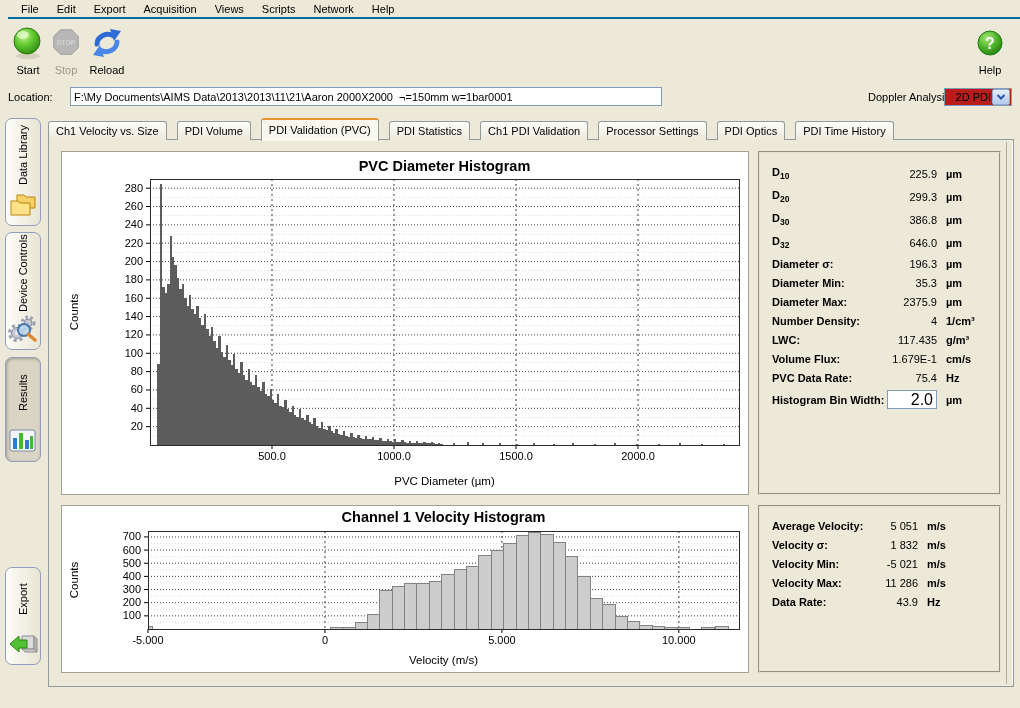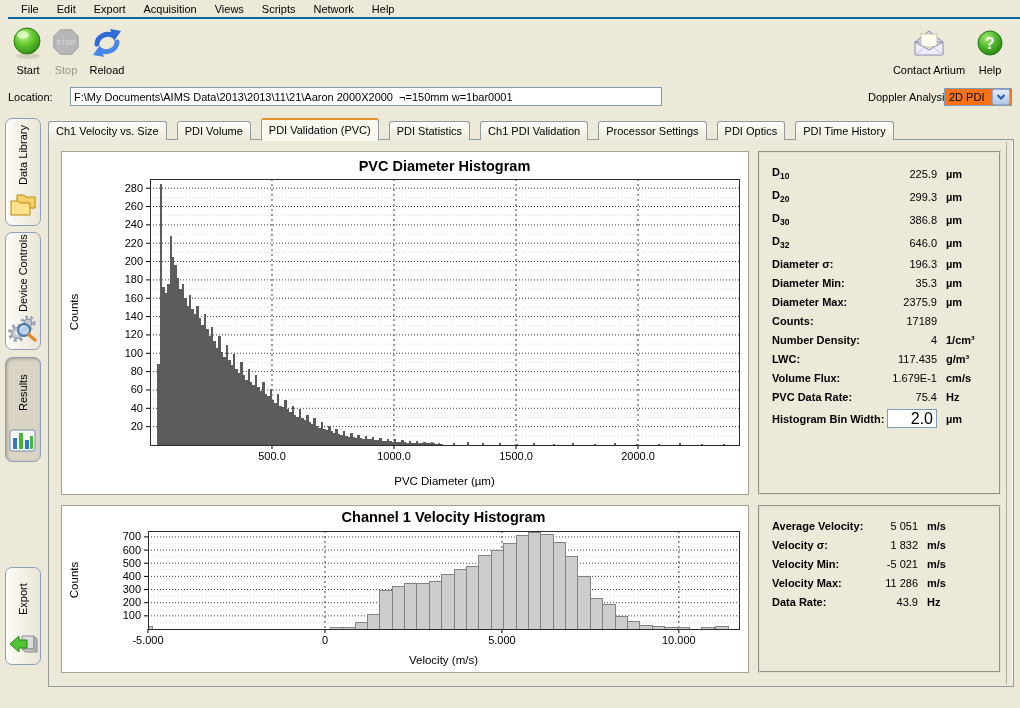--- a/index.html
+++ b/index.html
@@ -19,22 +19,22 @@
   .tool-btn .ticon{height:38px;display:flex;align-items:center;justify-content:center;}
   .tool-btn .tlabel{margin-top:2px;}
   .tool-btn.disabled .tlabel{color:#9a9786;}
 
   
   .loc-label{position:absolute;left:8px;top:91px;}
   .loc-input{position:absolute;left:70px;top:87px;width:584px;height:15px;
              border:1px solid #7f9db9;background:#fff;font-family:"Liberation Sans",sans-serif;
              font-size:11px;padding:1px 3px;}
   .dop-label{position:absolute;left:868px;top:91px;}
-  .dop-select{position:absolute;left:944px;top:88px;width:68px;height:18px;background:#f97316;
-              border:1px solid #7f9db9;box-sizing:border-box;display:flex;align-items:center;}
+  .dop-select{position:absolute;left:944px;top:88px;width:68px;height:18px;background:#b91c1c;
+              border:1px solid #7f9db9;box-sizing:border-box;display:flex;align-items:center;text-align:right;}
   .dop-select .sel-text{flex:1;padding-left:4px;}
   .dop-arrow{width:16px;height:14px;margin:1px;background:linear-gradient(#e3ecfa,#b4c9ec);
              border:1px solid #93a8cc;border-radius:2px;display:flex;align-items:center;justify-content:center;}
 
   
   .tabstrip{position:absolute;left:48px;top:116px;height:24px;display:flex;align-items:flex-end;z-index:3;}
   .tab{height:14px;line-height:14px;padding:2px 7px 2px 7px;margin-right:10px;
        background:linear-gradient(#fefefb,#ece9da);border:1px solid #919b9c;border-bottom:none;
        border-radius:3px 3px 0 0;white-space:nowrap;cursor:default;}
   .tab.active{height:17px;line-height:17px;background:#f9f8ef;border-top:2px solid #e5932c;
@@ -131,32 +131,20 @@
         <svg width="34" height="32" viewBox="0 0 34 32">
           <path d="M7 17 A11 10 0 0 1 24 9" fill="none" stroke="#2e6bd4" stroke-width="5" stroke-linecap="round"></path>
           <polygon points="20,2 31,4 24,14" fill="#2e6bd4"></polygon>
           <path d="M27 15 A11 10 0 0 1 10 23" fill="none" stroke="#4a86e8" stroke-width="5" stroke-linecap="round"></path>
           <polygon points="14,30 3,28 10,18" fill="#4a86e8"></polygon>
         </svg>
       </div>
       <div class="tlabel">Reload</div>
     </div>
 
-    <div class="tool-btn" style="left:886px;width:86px;">
-      <div class="ticon">
-        <svg width="36" height="30" viewBox="0 0 36 30">
-          <polygon points="4,14 18,3 32,14" fill="#d8d4f0" stroke="#8c86b8"></polygon>
-          <rect x="10" y="6" width="16" height="13" fill="#fffef2" stroke="#c8c29a"></rect>
-          <polygon points="4,14 18,22 32,14 32,27 4,27" fill="#efedfa" stroke="#8c86b8"></polygon>
-          <line x1="4" y1="27" x2="15" y2="18" stroke="#c4c0dc"></line>
-          <line x1="32" y1="27" x2="21" y2="18" stroke="#c4c0dc"></line>
-        </svg>
-      </div>
-      <div class="tlabel">Contact Artium</div>
-    </div>
     <div class="tool-btn" style="left:972px;width:36px;">
       <div class="ticon">
         <svg width="28" height="28" viewBox="0 0 28 28">
           <defs>
             <radialGradient id="gHelp" cx="38%" cy="30%" r="75%">
               <stop offset="0%" stop-color="#a8e876"></stop>
                 <stop offset="55%" stop-color="#4db32a"></stop>
               <stop offset="100%" stop-color="#278011"></stop>
             </radialGradient>
           </defs>
@@ -433,25 +421,20 @@
           <span class="lbl">Diameter Min:</span>
           <span class="val">35.3</span>
           <span class="unit">µm</span>
         </div>
         <div class="stat-row">
           <span class="lbl">Diameter Max:</span>
           <span class="val">2375.9</span>
           <span class="unit">µm</span>
         </div>
         <div class="stat-row">
-          <span class="lbl">Counts:</span>
-          <span class="val">17189</span>
-          <span class="unit"></span>
-        </div>
-        <div class="stat-row">
           <span class="lbl">Number Density:</span>
           <span class="val">4</span>
           <span class="unit">1/cm³</span>
         </div>
         <div class="stat-row">
           <span class="lbl">LWC:</span>
           <span class="val">117.435</span>
           <span class="unit">g/m³</span>
         </div>
         <div class="stat-row">

